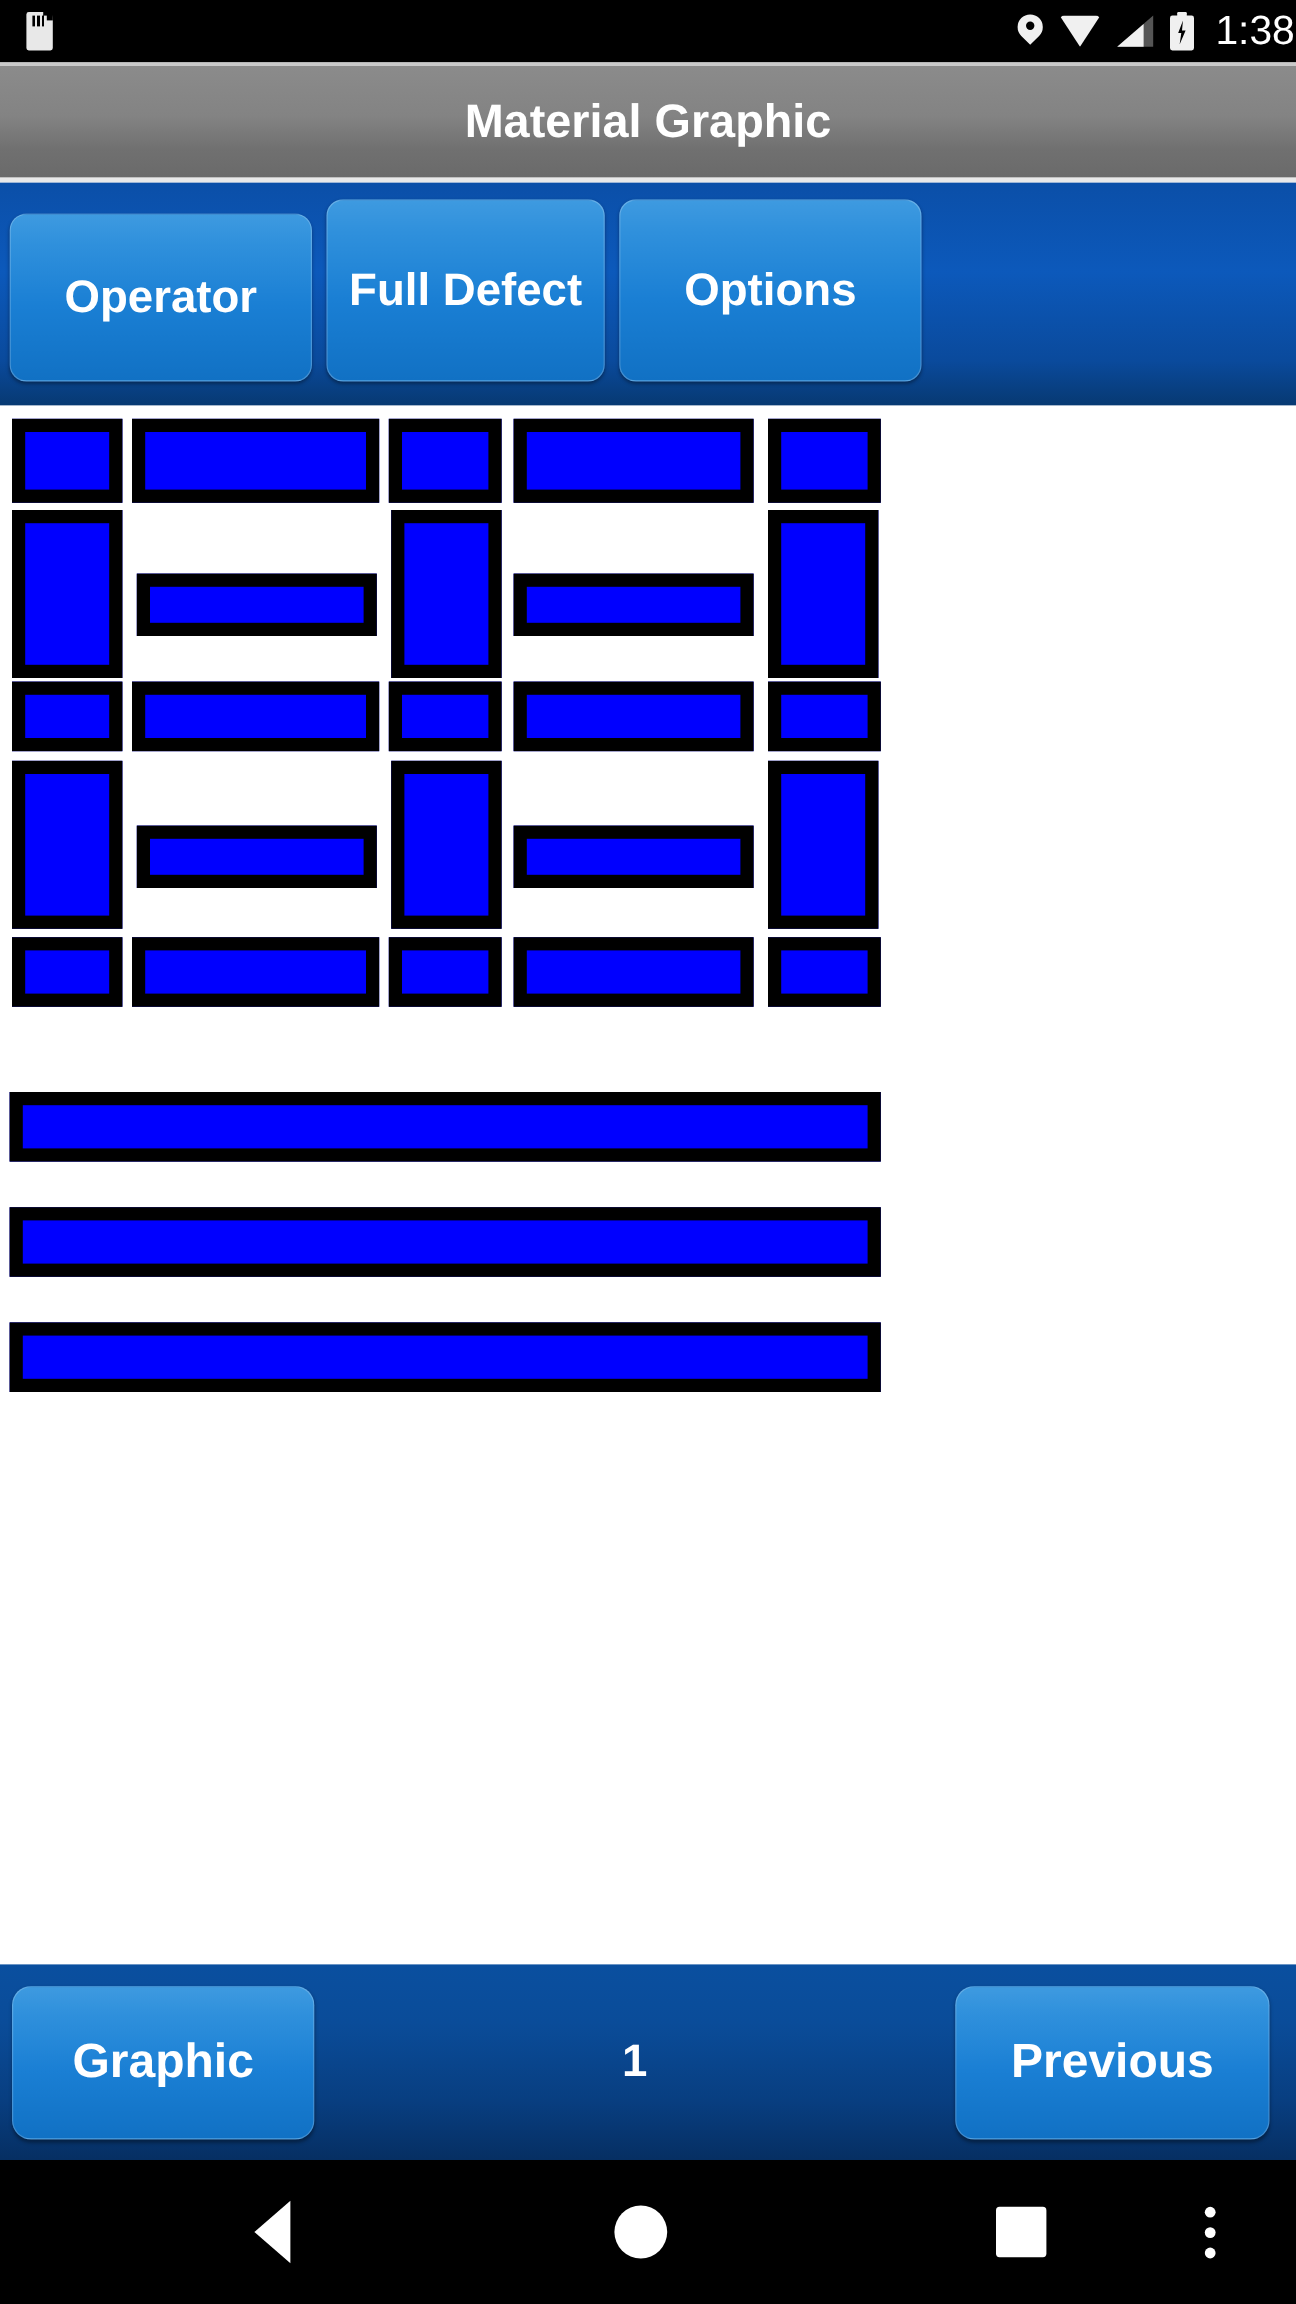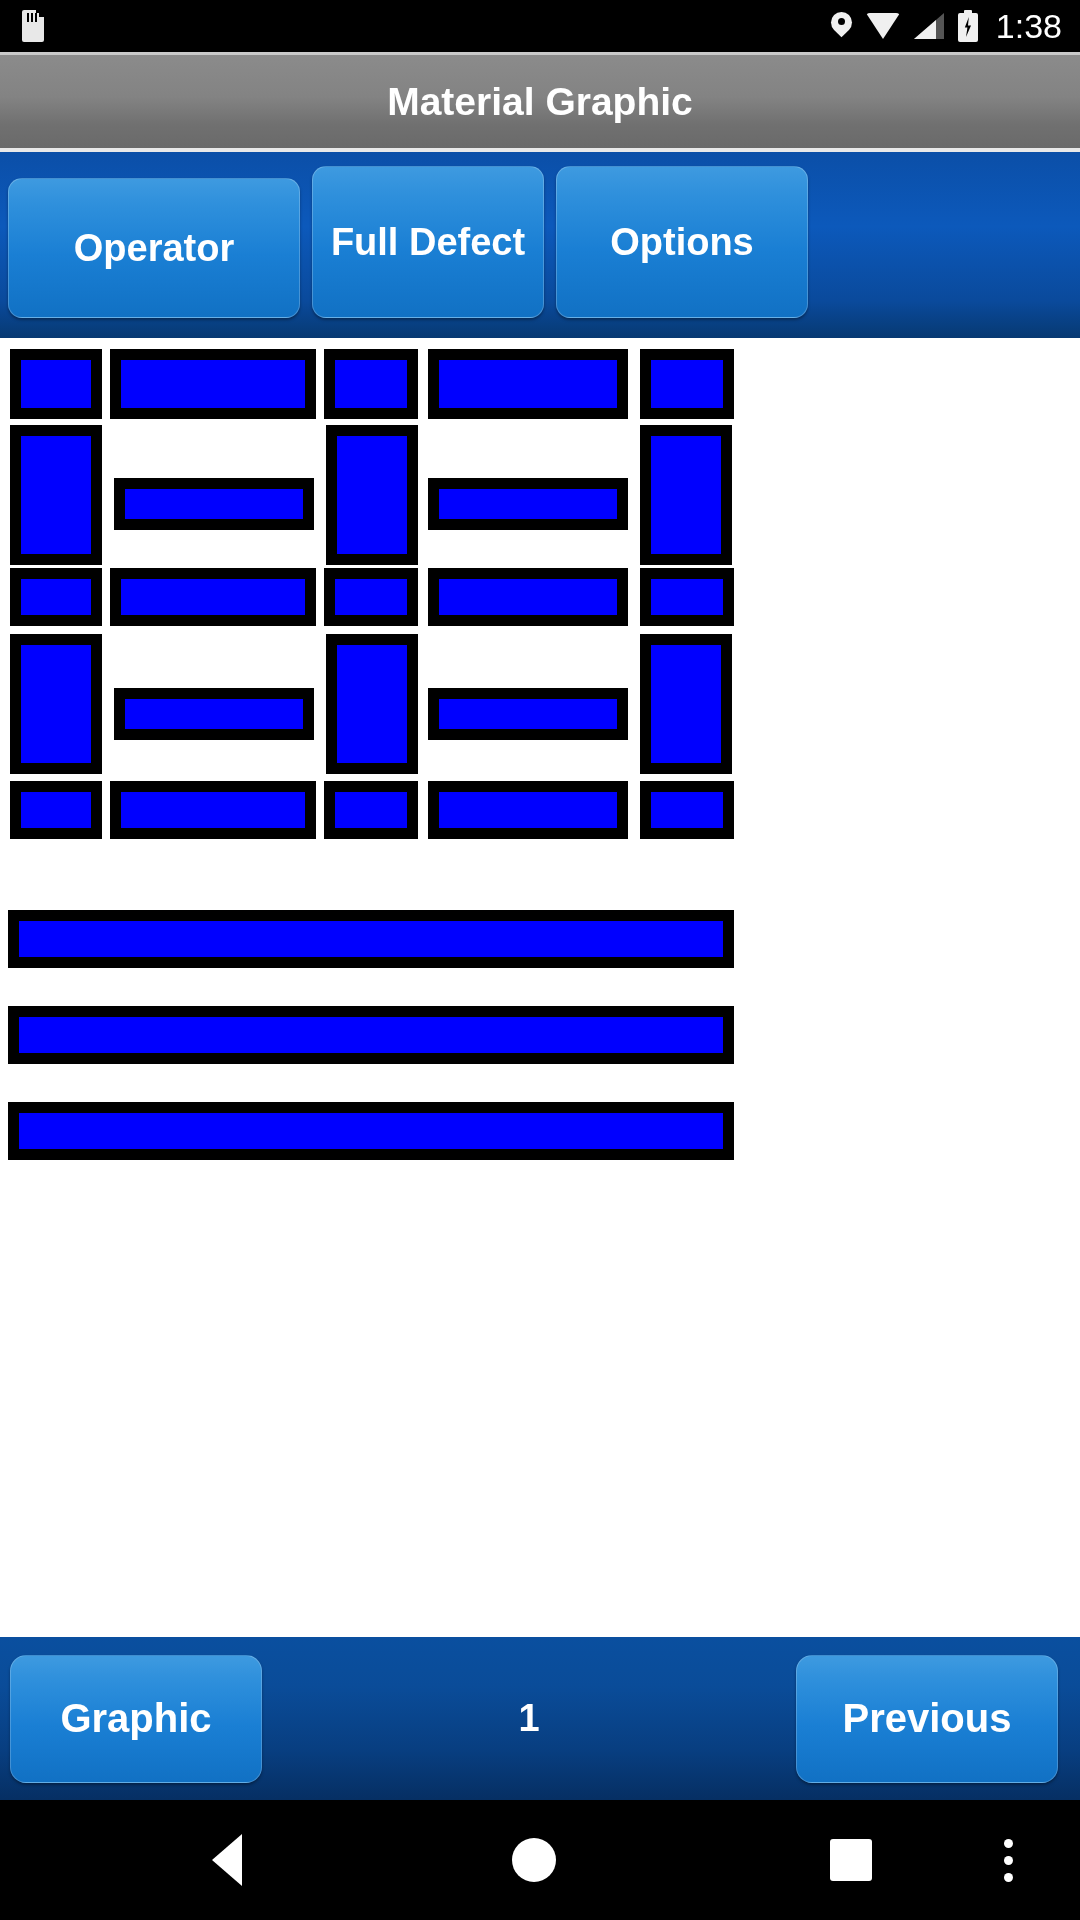--- a/index.html
+++ b/index.html
@@ -25,21 +25,21 @@
     display: flex;
     align-items: center;
   }
   .status-left {
     display: flex;
     align-items: center;
     padding-left: 22px;
   }
   .status-right {
     position: absolute;
-    right: 18px;
+    right: 1px;
     top: 0;
     height: 52px;
     display: flex;
     align-items: center;
     gap: 14px;
   }
   .sd-icon {
     width: 22px; height: 32px;
     position: relative;
   }
@@ -190,21 +190,21 @@
     justify-content: center;
     text-align: center;
     color: #ffffff;
     font-size: 38px;
     font-weight: bold;
     line-height: 1.18;
     box-shadow: 0 2px 3px rgba(0,0,0,0.35);
     padding: 0 10px;
     user-select: none;
   }
-  .tab-operator  { width: 292px; margin-top: 12px; }
+  .tab-operator  { width: 252px; margin-top: 12px; }
   .tab-element   { width: 272px; }
   .tab-full      { width: 232px; }
   .tab-options   { width: 252px; }
 
   
   .content {
     position: absolute;
     top: 338px; left: 0;
     width: 1080px;
     height: 1300px;

